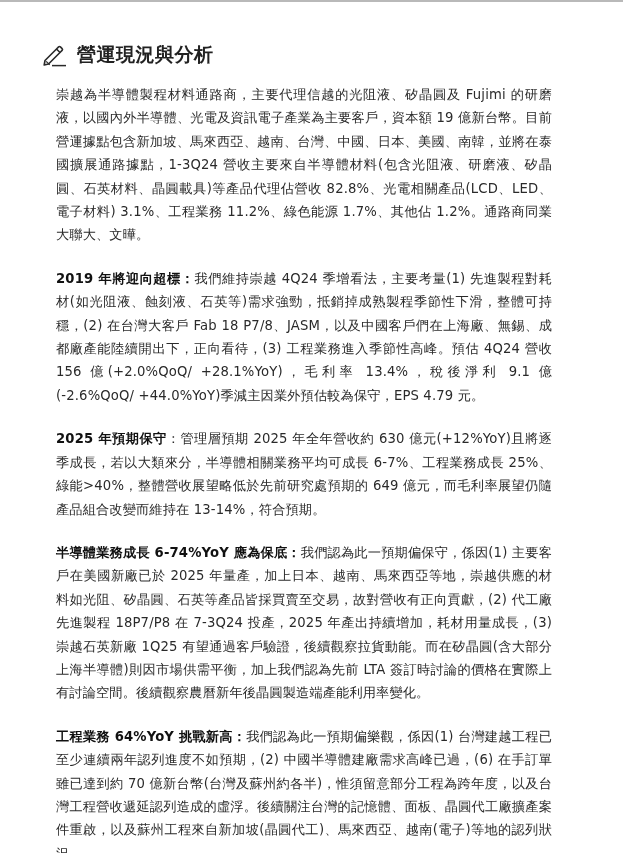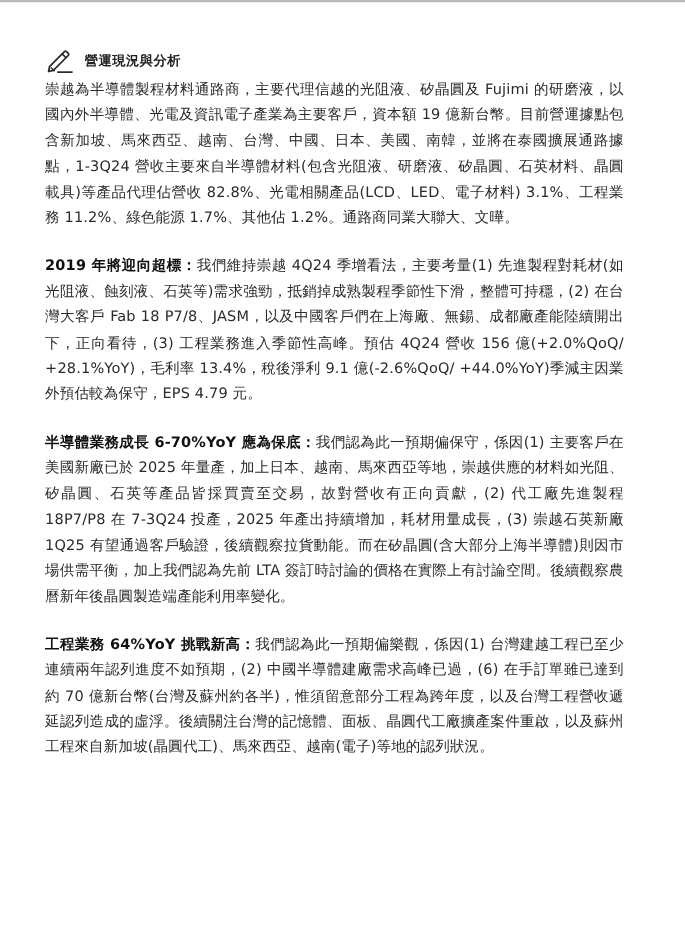--- a/index.html
+++ b/index.html
@@ -38,29 +38,29 @@
     .pencil-icon {
       width: 26px;
       height: 24px;
       margin-right: 10px;
       display: inline-block;
     }
     .pencil-icon svg {
       display: block;
     }
     .heading-text {
-      font-size: 12px;
+      font-size: 19px;
       font-weight: bold;
       color: #222222;
       letter-spacing: 0.5px;
     }
     .para {
       font-size: 13.2px;
       line-height: 23.4px;
-      margin: 0;
+      margin: 15px;
       text-align: justify;
       text-justify: inter-character;
       letter-spacing: 0.15px;
       color: #2a2a2a;
     }
     .para + .para {
       margin-top: 20px;
     }
     .lead {
       font-weight: bold;
@@ -82,17 +82,18 @@
         <path d="M11 22.6 L25 22.6" fill="none" stroke="#2a2a2a" stroke-width="1.5"></path>
       </svg>
     </span>
     <span class="heading-text">營運現況與分析</span>
   </div>
 
   <p class="para"><span class="lead"></span><span>崇越為半導體製程材料通路商，主要代理信越的光阻液、矽晶圓及 Fujimi 的研磨液，以國內外半導體、光電及資訊電子產業為主要客戶，資本額 19 億新台幣。目前營運據點包含新加坡、馬來西亞、越南、台灣、中國、日本、美國、南韓，並將在泰國擴展通路據點，1-3Q24 營收主要來自半導體材料(包含光阻液、研磨液、矽晶圓、石英材料、晶圓載具)等產品代理佔營收 82.8%、光電相關產品(LCD、LED、電子材料) 3.1%、工程業務 11.2%、綠色能源 1.7%、其他佔 1.2%。通路商同業大聯大、文曄。</span></p>
 
   <p class="para"><span class="lead">2019 年將迎向超標：</span><span>我們維持崇越 4Q24 季增看法，主要考量(1) 先進製程對耗材(如光阻液、蝕刻液、石英等)需求強勁，抵銷掉成熟製程季節性下滑，整體可持穩，(2) 在台灣大客戶 Fab 18 P7/8、JASM，以及中國客戶們在上海廠、無錫、成都廠產能陸續開出下，正向看待，(3) 工程業務進入季節性高峰。預估 4Q24 營收 156 億(+2.0%QoQ/ +28.1%YoY)，毛利率 13.4%，稅後淨利 9.1 億(-2.6%QoQ/ +44.0%YoY)季減主因業外預估較為保守，EPS 4.79 元。</span></p>
 
+  <p class="para"><span class="lead">2025 年預期保守</span><span>：管理層預期 2025 年全年營收約 630 億元(+12%YoY)且將逐季成長，若以大類來分，半導體相關業務平均可成長 6-7%、工程業務成長 25%、綠能&gt;40%，整體營收展望略低於先前研究處預期的 649 億元，而毛利率展望仍隨產品組合改變而維持在 13-14%，符合預期。</span></p>
 
-  <p class="para"><span class="lead">半導體業務成長 6-70%YoY 應為保底：</span><span>我們認為此一預期偏保守，係因(1) 主要客戶在美國新廠已於 2025 年量產，加上日本、越南、馬來西亞等地，崇越供應的材料如光阻、矽晶圓、石英等產品皆採買賣至交易，故對營收有正向貢獻，(2) 代工廠先進製程 18P7/P8 在 7-3Q24 投產，2025 年產出持續增加，耗材用量成長，(3) 崇越石英新廠 1Q25 有望通過客戶驗證，後續觀察拉貨動能。而在矽晶圓(含大部分上海半導體)則因市場供需平衡，加上我們認為先前 LTA 簽訂時討論的價格在實際上有討論空間。後續觀察農曆新年後晶圓製造端產能利用率變化。</span></p>
+  <p class="para"><span class="lead">半導體業務成長 6-74%YoY 應為保底：</span><span>我們認為此一預期偏保守，係因(1) 主要客戶在美國新廠已於 2025 年量產，加上日本、越南、馬來西亞等地，崇越供應的材料如光阻、矽晶圓、石英等產品皆採買賣至交易，故對營收有正向貢獻，(2) 代工廠先進製程 18P7/P8 在 7-3Q24 投產，2025 年產出持續增加，耗材用量成長，(3) 崇越石英新廠 1Q25 有望通過客戶驗證，後續觀察拉貨動能。而在矽晶圓(含大部分上海半導體)則因市場供需平衡，加上我們認為先前 LTA 簽訂時討論的價格在實際上有討論空間。後續觀察農曆新年後晶圓製造端產能利用率變化。</span></p>
 
   <p class="para"><span class="lead">工程業務 64%YoY 挑戰新高：</span><span>我們認為此一預期偏樂觀，係因(1) 台灣建越工程已至少連續兩年認列進度不如預期，(2) 中國半導體建廠需求高峰已過，(6) 在手訂單雖已達到約 70 億新台幣(台灣及蘇州約各半)，惟須留意部分工程為跨年度，以及台灣工程營收遞延認列造成的虛浮。後續關注台灣的記憶體、面板、晶圓代工廠擴產案件重啟，以及蘇州工程來自新加坡(晶圓代工)、馬來西亞、越南(電子)等地的認列狀況。</span></p>
 </div>
 
 </body></html>

